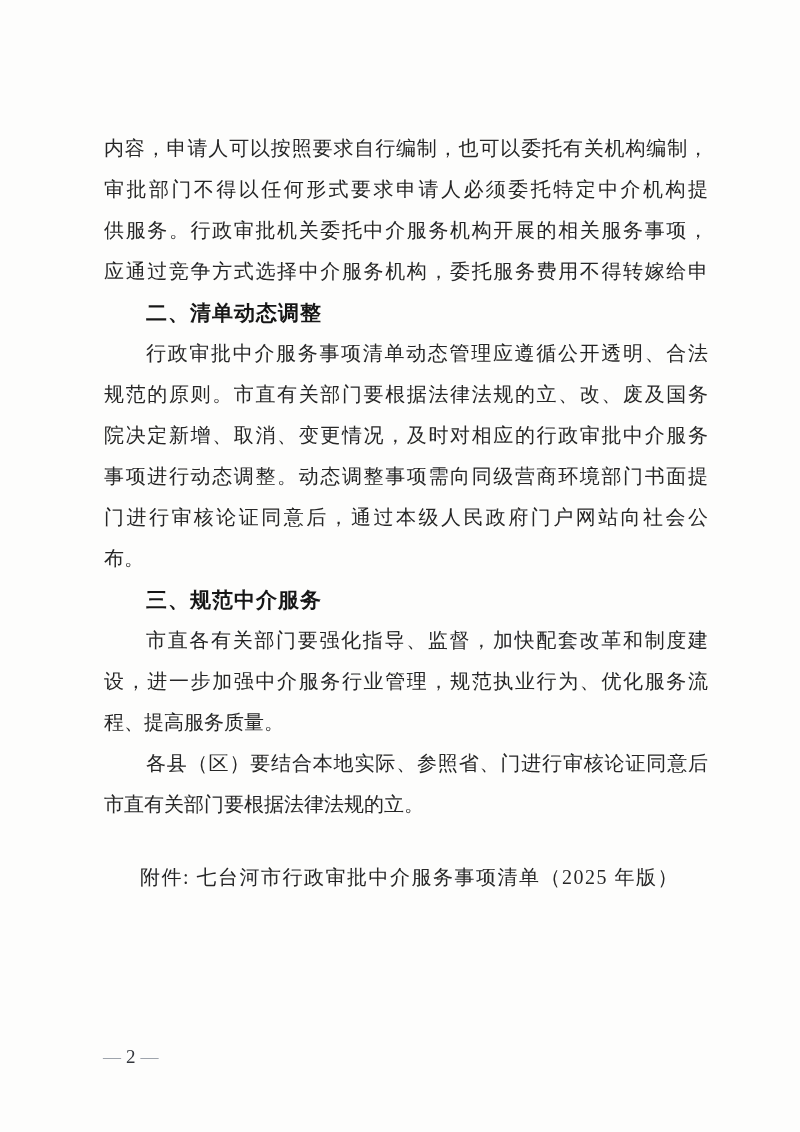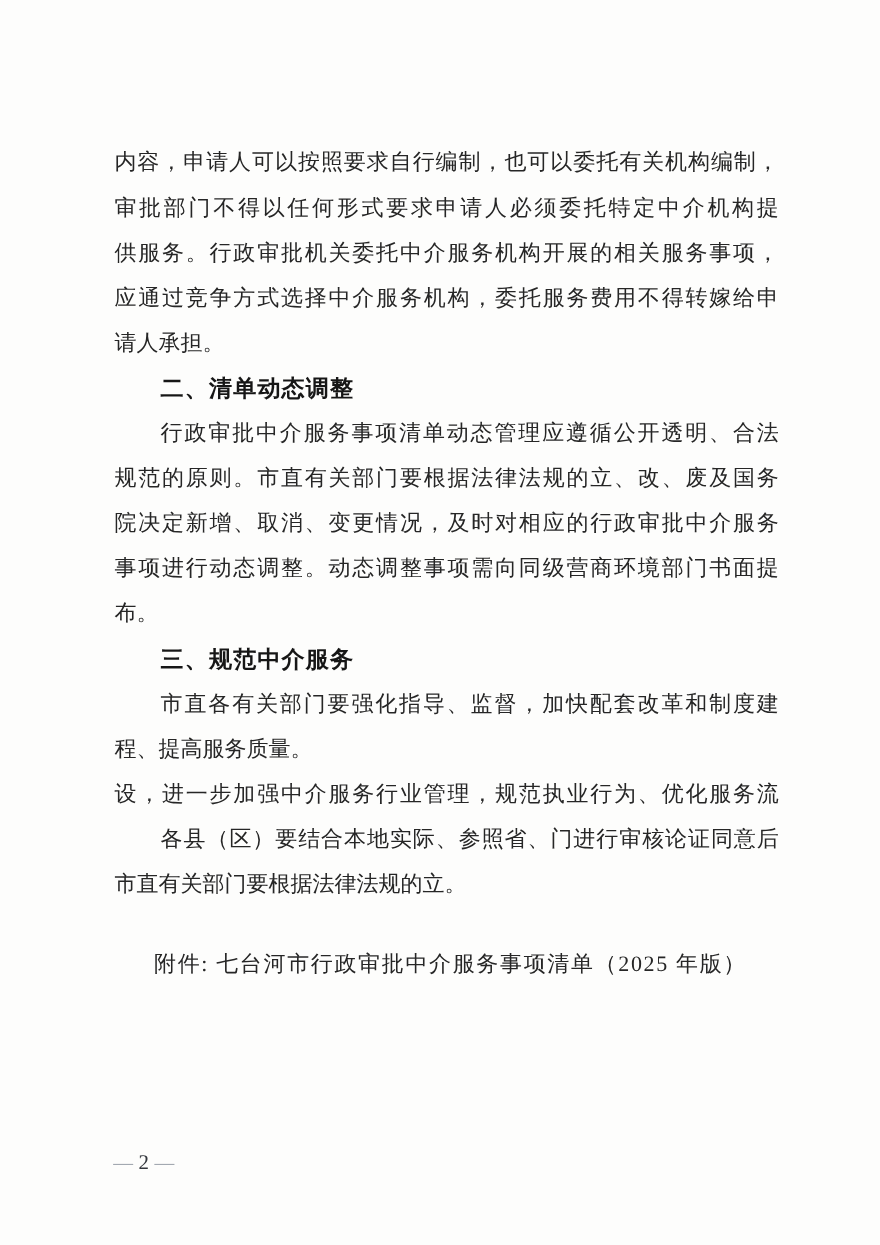--- a/index.html
+++ b/index.html
@@ -73,35 +73,35 @@
 </head>
 <body>
 
 <div class="page">
   <main class="content">
       <div class="paragraph">
         <div class="line">内容，申请人可以按照要求自行编制，也可以委托有关机构编制，</div>
         <div class="line">审批部门不得以任何形式要求申请人必须委托特定中介机构提</div>
         <div class="line">供服务。行政审批机关委托中介服务机构开展的相关服务事项，</div>
         <div class="line">应通过竞争方式选择中介服务机构，委托服务费用不得转嫁给申</div>
-        <div class="line no-stretch">请人承担。</div>
       </div>
       <div class="line heading no-stretch">二、清单动态调整</div>
       <div class="paragraph">
         <div class="line first">行政审批中介服务事项清单动态管理应遵循公开透明、合法</div>
         <div class="line">规范的原则。市直有关部门要根据法律法规的立、改、废及国务</div>
         <div class="line">院决定新增、取消、变更情况，及时对相应的行政审批中介服务</div>
         <div class="line">事项进行动态调整。动态调整事项需向同级营商环境部门书面提</div>
+        <div class="line">门进行审核论证同意后，通过本级人民政府门户网站向社会公</div>
         <div class="line no-stretch">布。</div>
       </div>
       <div class="line heading no-stretch">三、规范中介服务</div>
       <div class="paragraph">
         <div class="line first">市直各有关部门要强化指导、监督，加快配套改革和制度建</div>
+        <div class="line">设，进一步加强中介服务行业管理，规范执业行为、优化服务流</div>
         <div class="line no-stretch">程、提高服务质量。</div>
-        <div class="line">设，进一步加强中介服务行业管理，规范执业行为、优化服务流</div>
       </div>
       <div class="paragraph">
         <div class="line first">各县（区）要结合本地实际、参照省、门进行审核论证同意后</div>
         <div class="line no-stretch">市直有关部门要根据法律法规的立。</div>
       </div>
       <div class="spacer" style="height: 32px;"></div>
       <div class="line attachment no-stretch">附件: 七台河市行政审批中介服务事项清单（2025 年版）</div>
     </main>
 
   <div class="footer">

